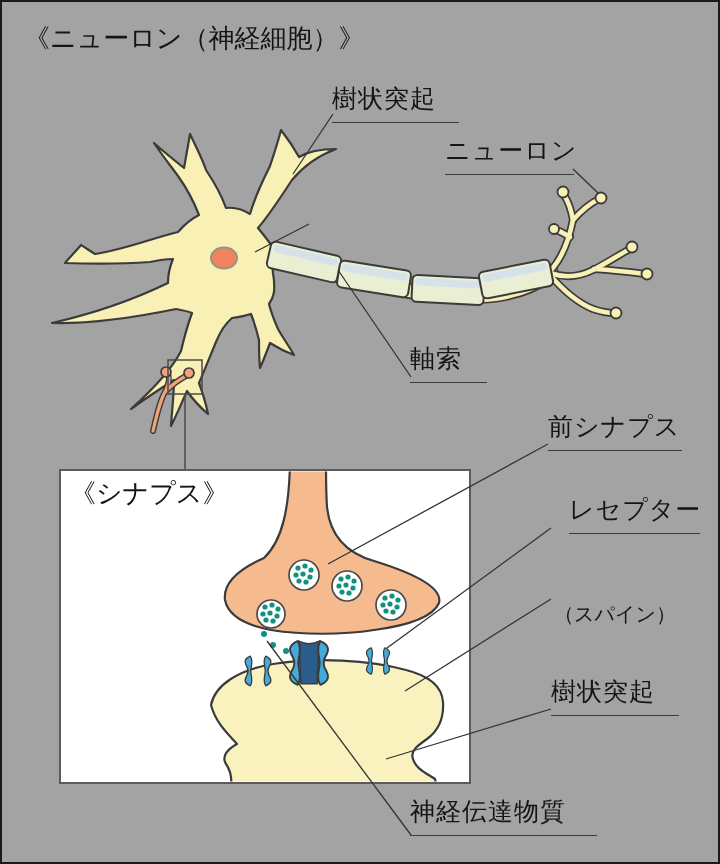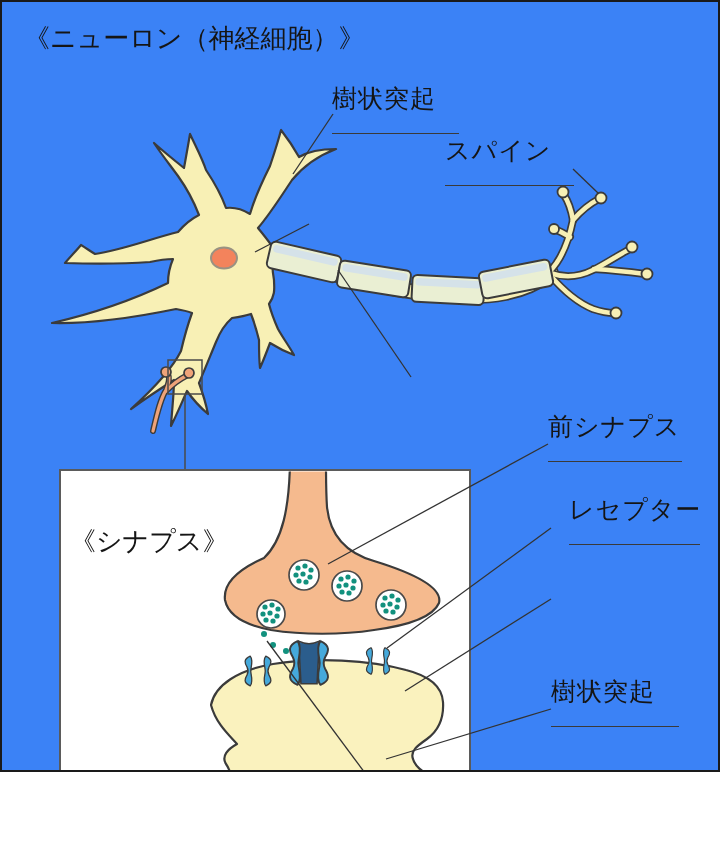--- a/index.html
+++ b/index.html
@@ -1,26 +1,26 @@
 <!DOCTYPE html>
 <html style="--outline: #3b3b3b; --neuron-fill: #F8F0B5; --nucleus-fill: #F3835C; --nucleus-stroke: #9a9282; --myelin-green: #EAEFD3; --myelin-blue: #D5E2E9; --twig-orange: #EFA379; --presyn-fill: #F5BA8E; --vesicle-dot: #12917E; --receptor-blue: #45A9DB; --receptor-dark: #2B5D8C; --postsyn-fill: #FAF2BE; --box-border: #5a5a5a;"><head>
 <meta charset="utf-8">
 <style>
   html,body{margin:0;padding:0;background:#fff;}
   #stage{
-    position:relative;width:720px;height:772px;background:#3b82f6;
+    position:relative;width:720px;height:864px;background:#a3a3a3;
     border:2px solid #1a1a1a;box-sizing:border-box;overflow:hidden;
     font-family:"Liberation Sans","DejaVu Sans",sans-serif;
   }
   #art{position:absolute;left:0;top:0;}
   .label{
     position:absolute;color:#151515;font-size:25px;line-height:1.15;
     white-space:nowrap;letter-spacing:1px;
   }
-  .underlined{border-bottom:1.6px solid #3a3a3a;padding-bottom:20px;}
+  .underlined{border-bottom:1.6px solid #3a3a3a;padding-bottom:9px;}
   .title{font-size:26px;letter-spacing:0px;}
   .sub{font-size:20px;letter-spacing:0px;}
   
   .neuron-body{fill:var(--neuron-fill);stroke:var(--outline);stroke-width:2.2;stroke-linejoin:round;}
   .nucleus{fill:var(--nucleus-fill);stroke:var(--nucleus-stroke);stroke-width:2;}
   .axon-under{fill:none;stroke:var(--outline);stroke-width:16;stroke-linecap:round;}
   .axon-core{fill:none;stroke:var(--neuron-fill);stroke-width:12.5;stroke-linecap:round;}
   .my-base{fill:var(--myelin-green);stroke:var(--outline);stroke-width:2;}
   .my-stripe{fill:var(--myelin-blue);}
   .term-outline{fill:none;stroke:var(--outline);stroke-width:8;stroke-linecap:round;}
@@ -247,20 +247,23 @@
       <line class="leader" x1="549" y1="526" x2="385" y2="646"></line>
       <line class="leader" x1="549" y1="597" x2="403" y2="689"></line>
       <line class="leader" x1="549" y1="707" x2="384" y2="757"></line>
       <line class="leader" x1="409" y1="833" x2="265" y2="639"></line>
     </g>
   </svg>
 
   <div class="label title" style="left:22px;top:22px;">《ニューロン（神経細胞）》</div>
 
   <div class="label underlined" style="left:330px;top:82px;width:127px;">樹状突起</div>
-  <div class="label underlined" style="left:443px;top:134px;width:129px;">スパイン</div>
-
-  <div class="label title" style="left:68px;top:477px;margin-top:48px;">《シナプス》</div>
+  <div class="label underlined" style="left:443px;top:134px;width:129px;">ニューロン</div>
+  <div class="label underlined" style="left:408px;top:342px;width:77px;">軸索</div>
+
+  <div class="label title" style="left:68px;top:477px;">《シナプス》</div>
 
   <div class="label underlined" style="left:546px;top:410px;width:134px;">前シナプス</div>
   <div class="label underlined" style="left:549px;top:493px;width:131px;margin-left:18px;">レセプター</div>
+  <div class="label sub" style="left:552px;top:601px;">（スパイン）</div>
   <div class="label underlined" style="left:549px;top:675px;width:128px;">樹状突起</div>
+  <div class="label underlined" style="left:408px;top:795px;width:187px;">神経伝達物質</div>
 </div>
 
 </body></html>

